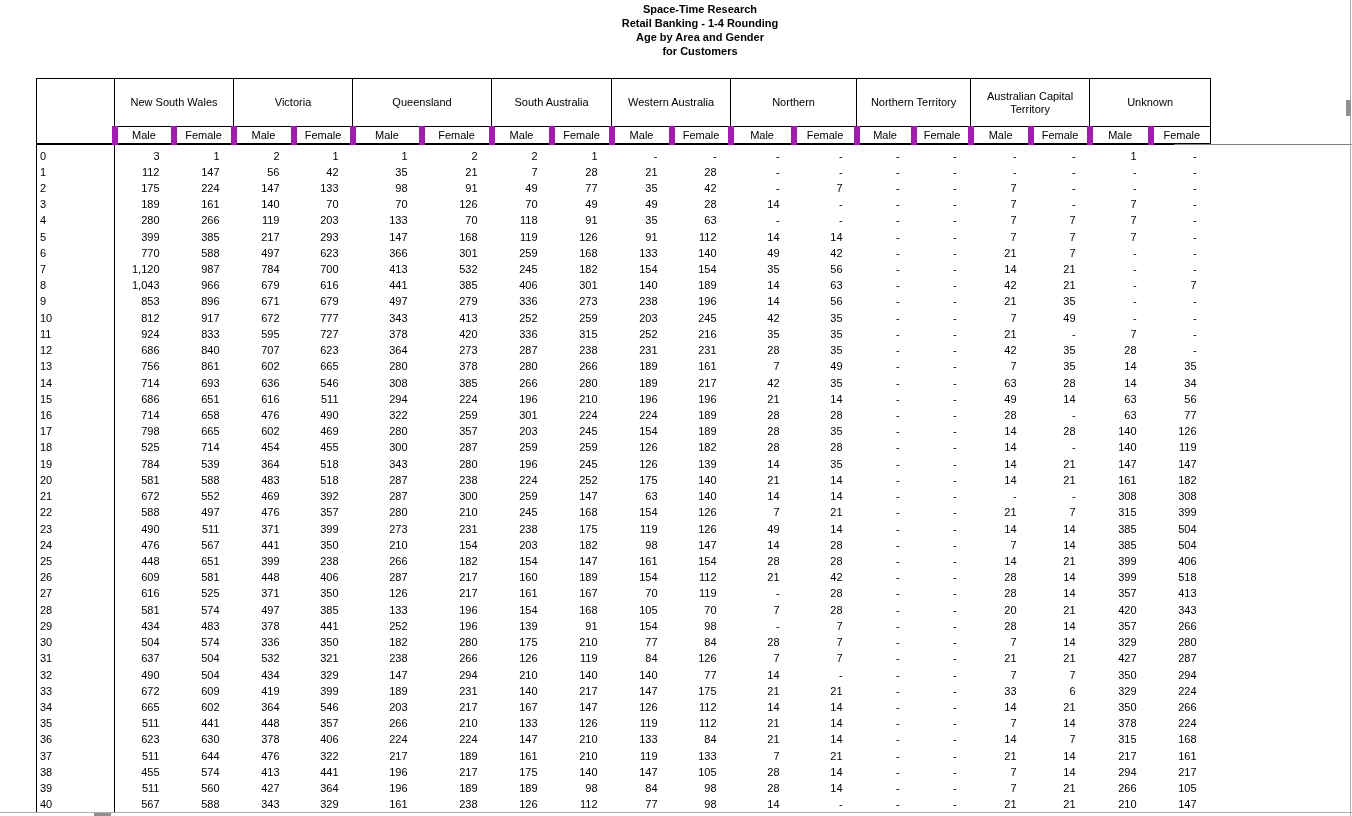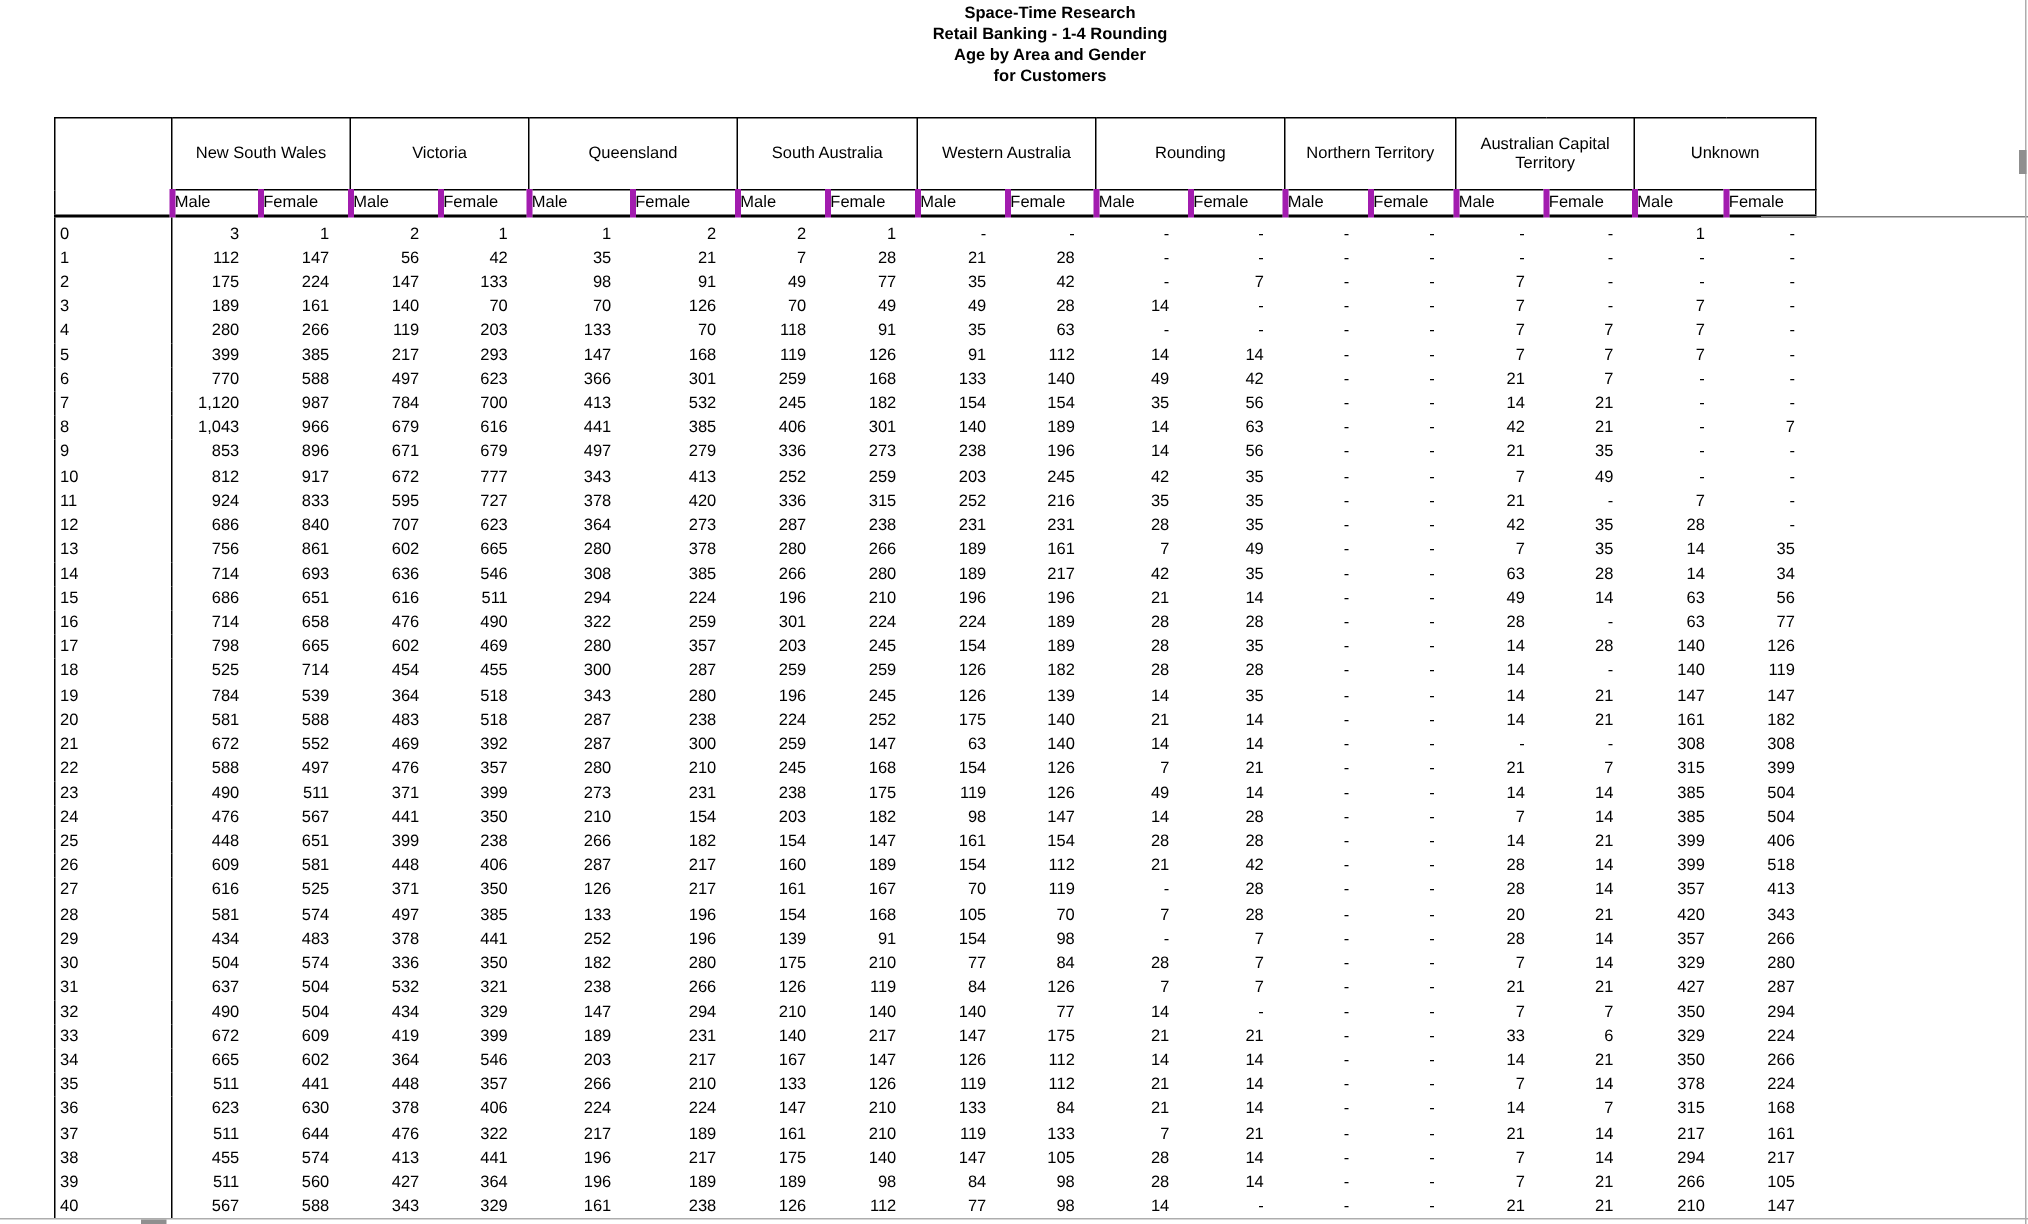--- a/index.html
+++ b/index.html
@@ -22,22 +22,22 @@
   table.grid th { font-weight:normal; padding:0; }
   th.corner {
     border-top:1px solid #000; border-left:1px solid #000;
     border-right:1px solid #000; border-bottom:2px solid #000;
   }
   th.group {
     border:1px solid #000; height:48px; text-align:center;
     vertical-align:middle; line-height:13px; padding:0 6px;
   }
   th.sub {
-    border-left:4px solid #a21caf; border-right:1px solid #000;
-    border-bottom:2px solid #000; height:17px; text-align:left;
+    border-left:6px solid #a21caf; border-right:1px solid #000;
+    border-bottom:2px solid #000; height:17px; text-align:center;
     vertical-align:middle;
   }
   tbody td {
     height:16.22px; line-height:16.22px; padding:0; white-space:nowrap;
     font-size:11px;
   }
   td.age {
     text-align:left; padding-left:3px;
     border-left:1px solid #000; border-right:1px solid #000;
   }
@@ -83,21 +83,21 @@
         <col style="width: 60px;">
       </colgroup>
     <thead>
       <tr>
           <th class="corner" rowspan="2"></th>
           <th class="group" colspan="2">New South Wales</th>
           <th class="group" colspan="2">Victoria</th>
           <th class="group" colspan="2">Queensland</th>
           <th class="group" colspan="2">South Australia</th>
           <th class="group" colspan="2">Western Australia</th>
-          <th class="group" colspan="2">Rounding</th>
+          <th class="group" colspan="2">Northern</th>
           <th class="group" colspan="2">Northern Territory</th>
           <th class="group" colspan="2">Australian Capital Territory</th>
           <th class="group" colspan="2">Unknown</th>
         </tr>
       <tr>
           <th class="sub">Male</th>
           <th class="sub">Female</th>
           <th class="sub">Male</th>
           <th class="sub">Female</th>
           <th class="sub">Male</th>

